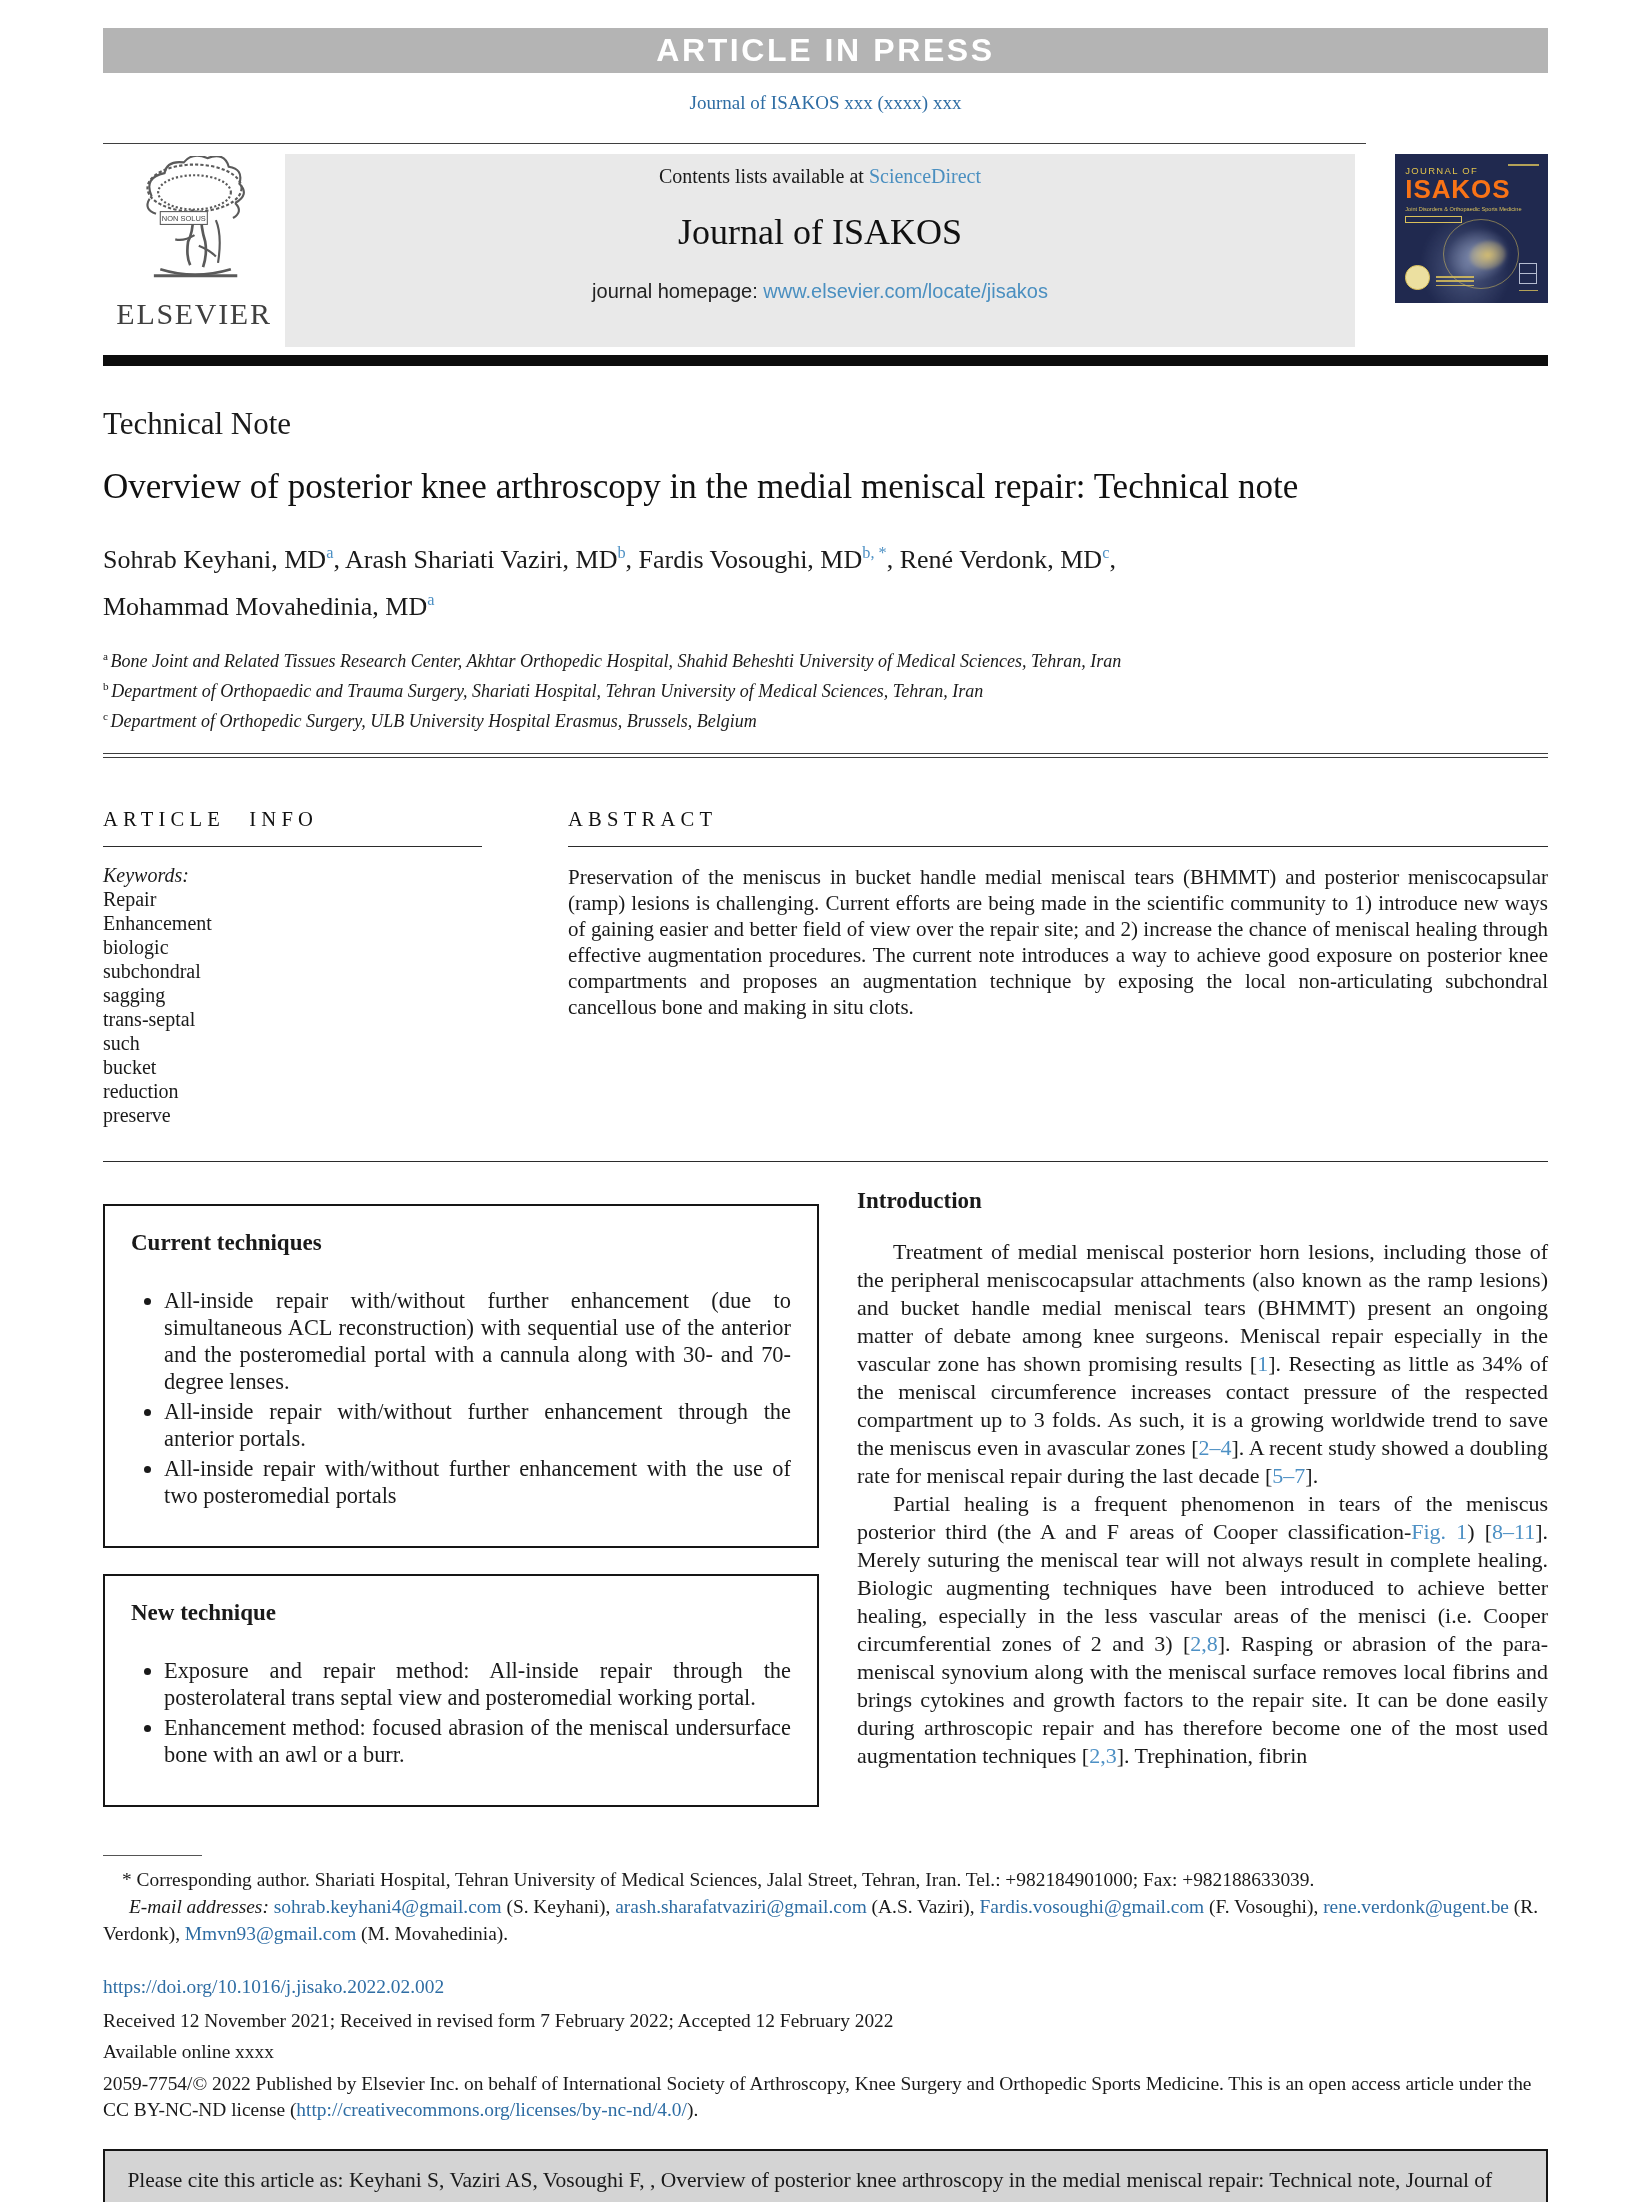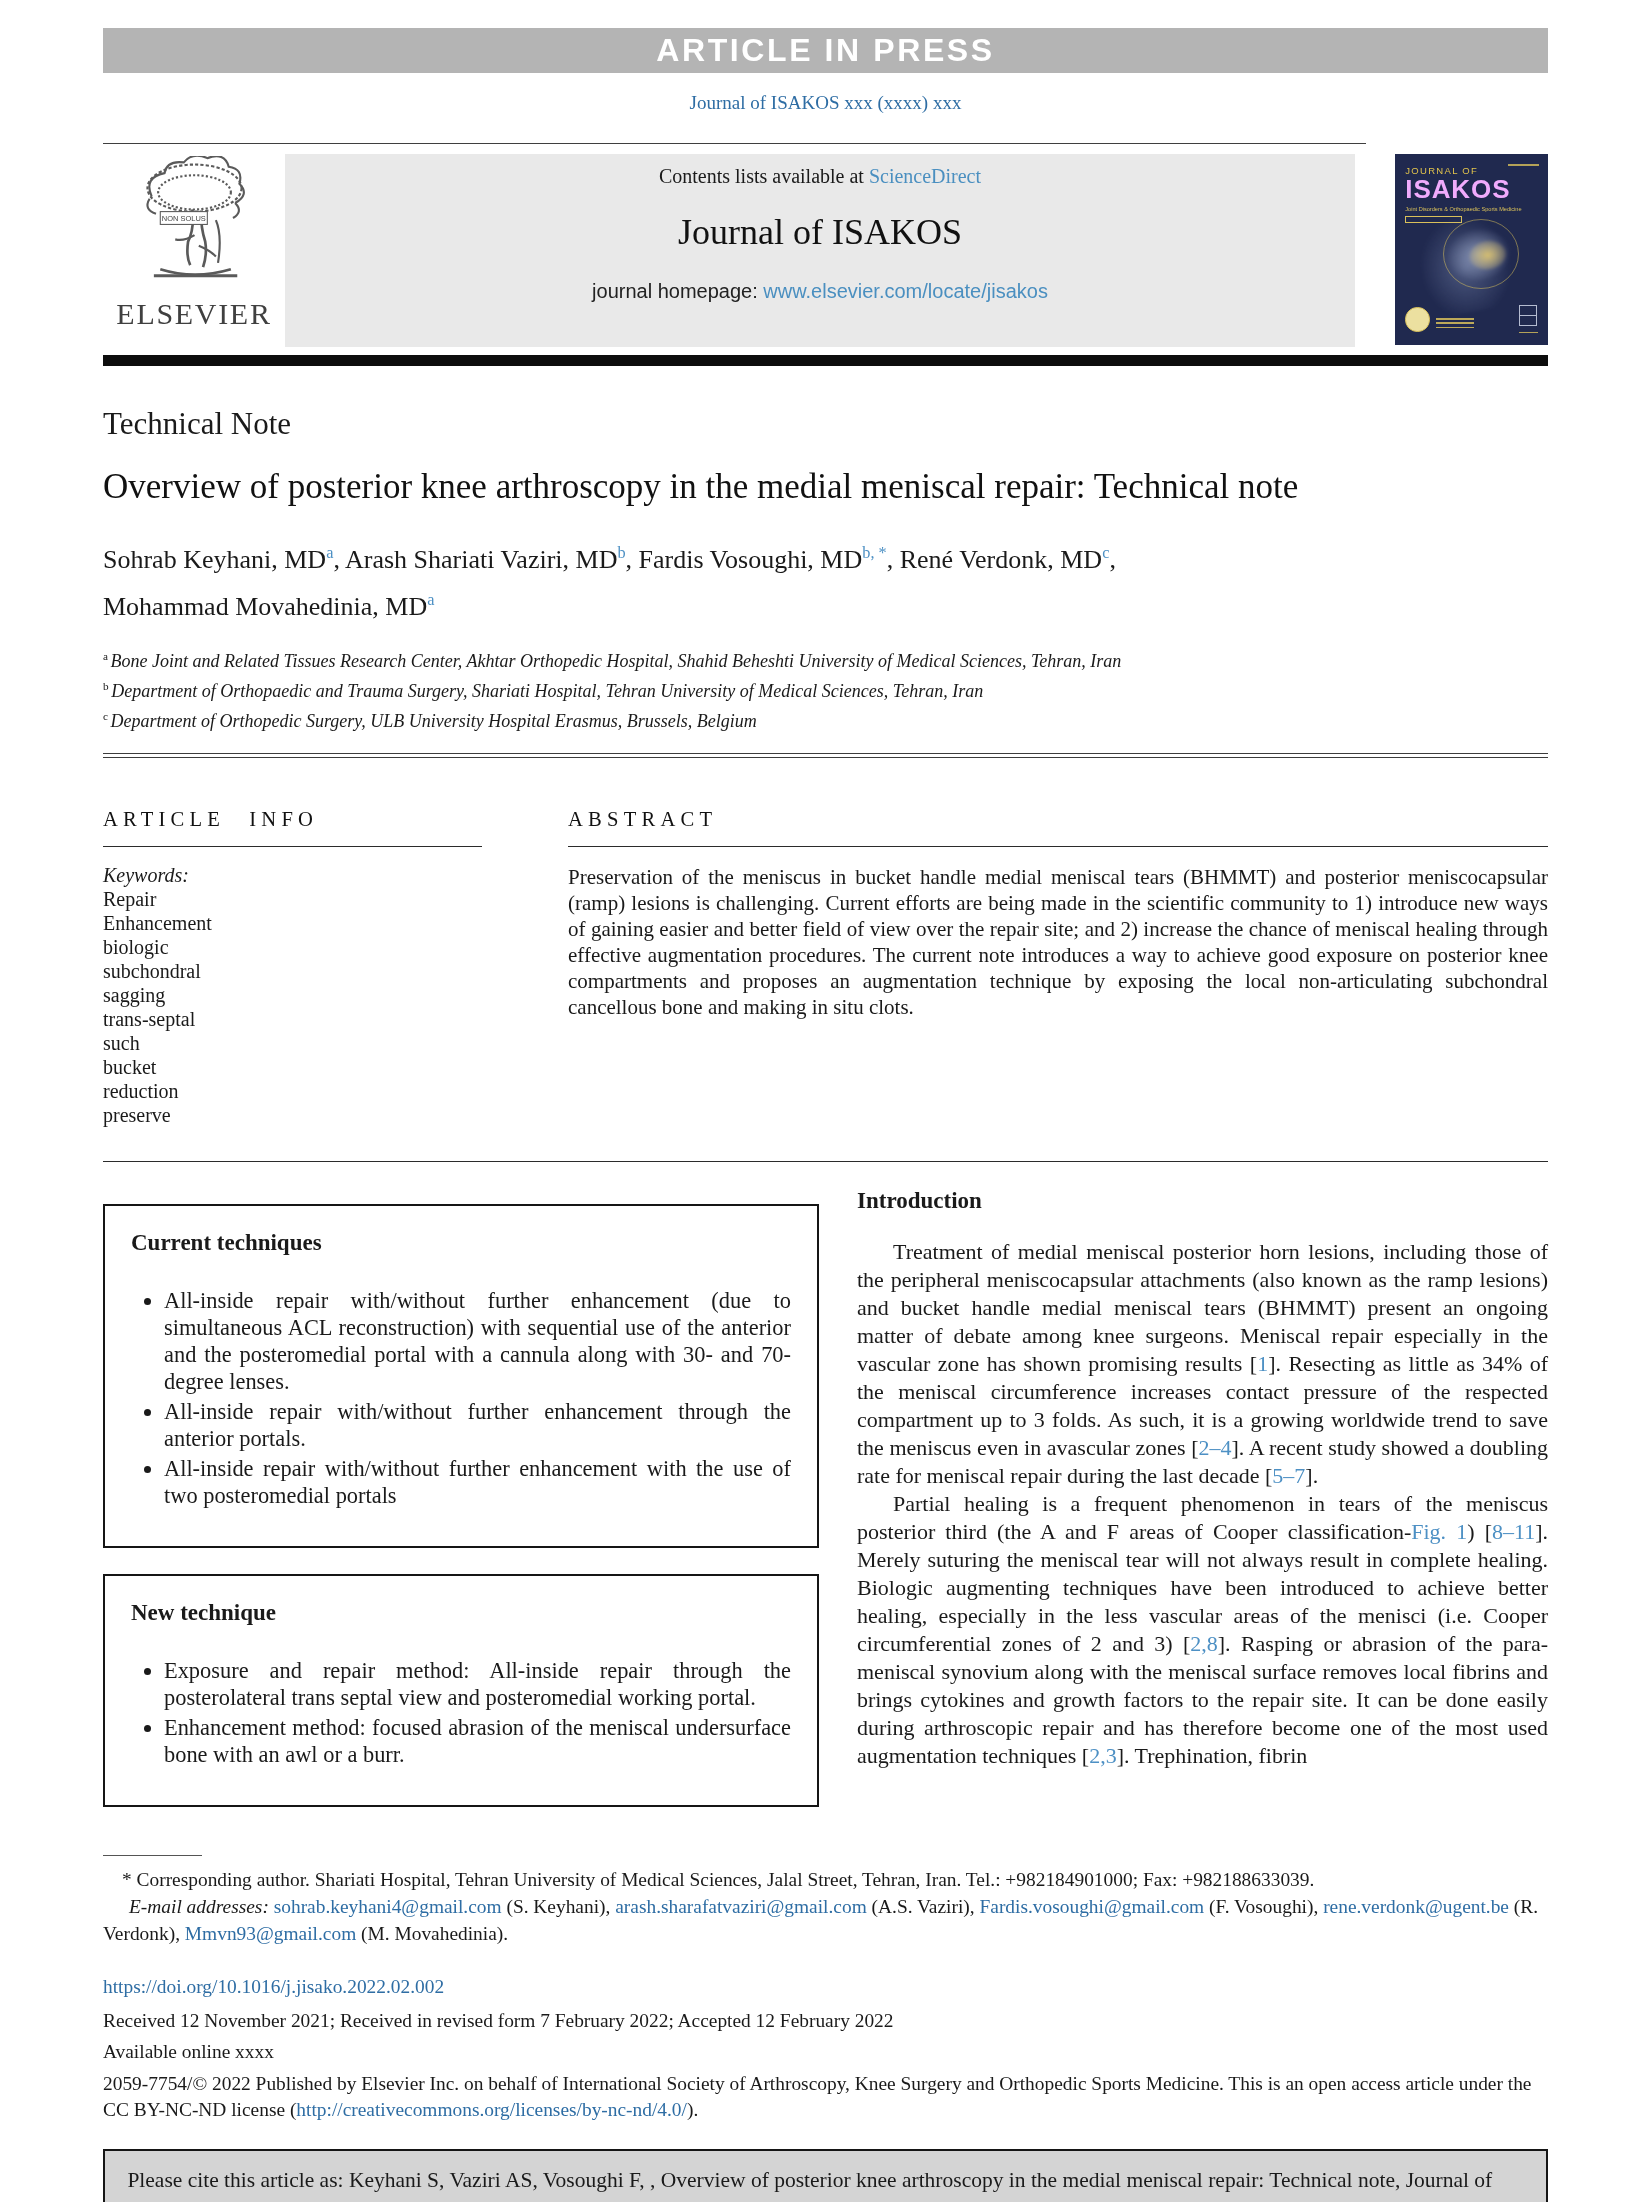--- a/index.html
+++ b/index.html
@@ -19,24 +19,24 @@
   .logo-col{width:182px;display:flex;flex-direction:column;align-items:center;justify-content:flex-start;padding-top:1.7px;text-align:right;}
   .elsevier-word{font-size:30px;color:#404040;letter-spacing:1.7px;margin-top:1.7px;}
   .gray-panel{flex:1;background:#e9e9e9;margin-right:40px;text-align:center;padding-top:11px;box-sizing:border-box;}
   .contents-line{font-size:20px;color:#1a1a1a;}
   .contents-line a{color:#4a8fc0;text-decoration:none;}
   .mast-title{font-size:36px;margin-top:22.4px;color:#111;}
   .homepage{font-family:"Liberation Sans",sans-serif;font-size:20px;margin-top:27.5px;color:#222;}
   .homepage a{color:#4a8fc0;text-decoration:none;}
 
   
-  .cover{width:153px;height:191px;background:#20294f;position:relative;box-sizing:border-box;padding:10.3px 10.3px;overflow:hidden;}
+  .cover{width:153px;height:149px;background:#20294f;position:relative;box-sizing:border-box;padding:10.3px 10.3px;overflow:hidden;}
   .cov-issn{position:absolute;top:9.5px;right:9.5px;width:31px;height:2.6px;background:#d9c05a;opacity:.8;}
   .cov-l1{color:#e3c44c;font-family:"Liberation Sans",sans-serif;font-size:9.5px;letter-spacing:1.3px;}
-  .cov-l2{color:#f0abfc;font-family:"Liberation Sans",sans-serif;font-size:26px;font-weight:bold;letter-spacing:0.9px;line-height:27.5px;}
+  .cov-l2{color:#f97316;font-family:"Liberation Sans",sans-serif;font-size:26px;font-weight:bold;letter-spacing:0.9px;line-height:27.5px;}
   .cov-l3{color:#d9c05a;font-family:"Liberation Sans",sans-serif;font-size:5.6px;margin-top:2.6px;}
   .cov-tag{width:55px;height:5.2px;border:0.9px solid #d9c05a;margin-top:4.3px;}
   .knee{position:absolute;left:13.8px;top:55px;width:126px;height:102px;transform:rotate(-10deg);filter:blur(0.9px);
     background:
       radial-gradient(ellipse 27.5px 21.5px at 63% 48%, rgba(216,192,112,.95), rgba(216,192,112,.30) 58%, transparent 72%),
       radial-gradient(ellipse 46px 38px at 56% 46%, rgba(195,208,238,.55), transparent 70%),
       radial-gradient(ellipse 60px 69px at 44% 56%, rgba(165,183,222,.35), transparent 75%);}
   .ring{position:absolute;left:48px;top:62px;width:74px;height:74px;border:0.9px solid rgba(217,192,90,.55);border-radius:50%;transform:scale(1,.92);}
   .seal{position:absolute;left:10.3px;bottom:13.8px;width:22.4px;height:22.4px;border-radius:50%;border:1.7px solid #d9c05a;background:#ece0a0;}
   .seal-lines{position:absolute;left:41px;bottom:17px;}

